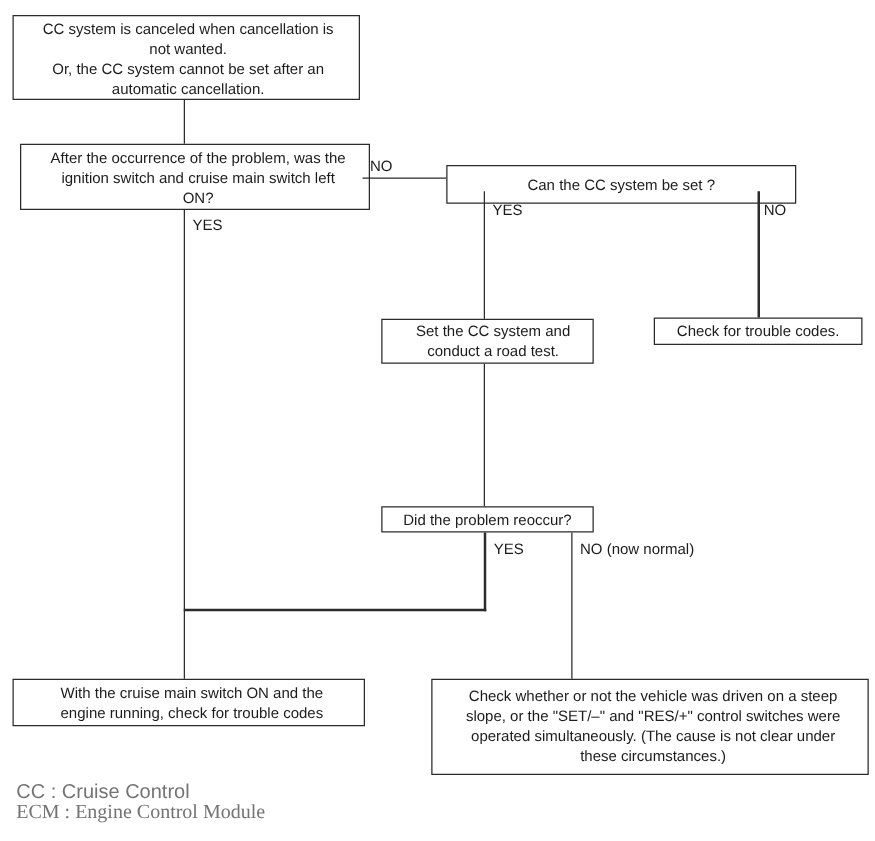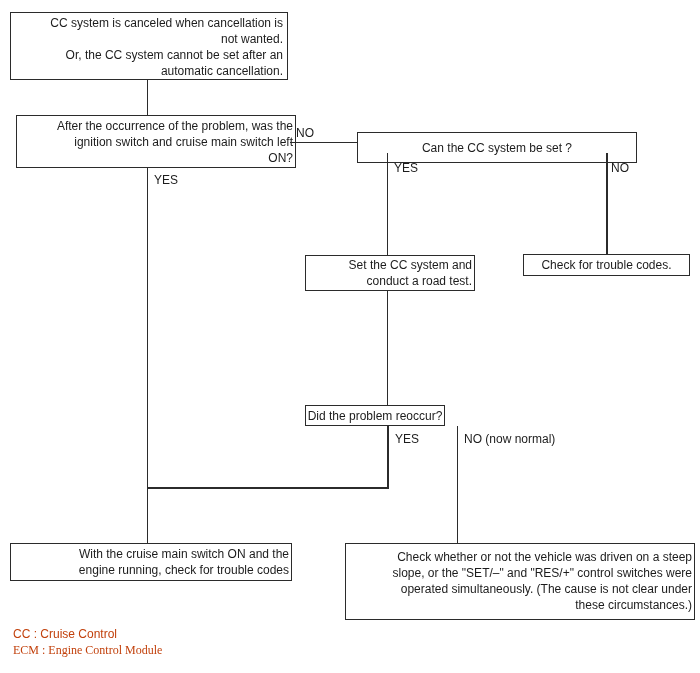--- a/index.html
+++ b/index.html
@@ -17,21 +17,21 @@
     overflow: hidden;
   }
   .box {
     position: absolute;
     box-sizing: border-box;
     border: 1.5px solid #2b2b2b;
     background: #ffffff;
     font-size: 12px;
     line-height: 16px;
     white-space: pre;
-    text-align: right;
+    text-align: center;
   }
   .box.center {
     display: flex;
     align-items: center;
     justify-content: center;
     text-align: center;
     padding: 0;
   }
   .line {
     position: absolute;
@@ -39,24 +39,24 @@
   }
   .lbl {
     position: absolute;
     font-size: 12px;
     line-height: 14px;
     white-space: pre;
     color: #1c1c1c;
   }
   .legend-line {
     position: absolute;
-    font-size: 12px;
+    font-size: 16px;
     line-height: 16px;
     white-space: pre;
-    color: #c2410c;
+    color: #737373;
   }
 </style>
 </head>
 <body>
 
 <div id="canvas">
 
   <div class="box" style="left:10px; top:12px; width:278px; height:68px; padding:2px 4px 0 7px;">CC system is canceled when cancellation is
 not wanted.
 Or, the CC system cannot be set after an
@@ -66,21 +66,21 @@
 ignition switch and cruise main switch left
 ON?</div>
 
   <div class="box center" style="left:357px; top:132px; width:280px; height:31px;">Can the CC system be set ?</div>
 
   <div class="box" style="left:305px; top:255px; width:170px; height:36px; padding:1px 2px 0 11px;">Set the CC system and
 conduct a road test.</div>
 
   <div class="box center" style="left:523px; top:254px; width:167px; height:22px;">Check for trouble codes.</div>
 
-  <div class="box center" style="left:305px; top:405px; width:140px; height:21px;">Did the problem reoccur?</div>
+  <div class="box center" style="left:305px; top:405px; width:170px; height:21px;">Did the problem reoccur?</div>
 
   <div class="box" style="left:10px; top:543px; width:282px; height:38px; padding:2px 2px 0 7px;">With the cruise main switch ON and the
 engine running, check for trouble codes</div>
 
   <div class="box" style="left:345px; top:543px; width:350px; height:77px; padding:5px 2px 12px 7px;">Check whether or not the vehicle was driven on a steep
 slope, or the "SET/–" and "RES/+" control switches were
 operated simultaneously. (The cause is not clear under
 these circumstances.)</div>
 
   <div class="line" style="left:146.5px; top:80px; width:1.5px; height:35px;"></div>

